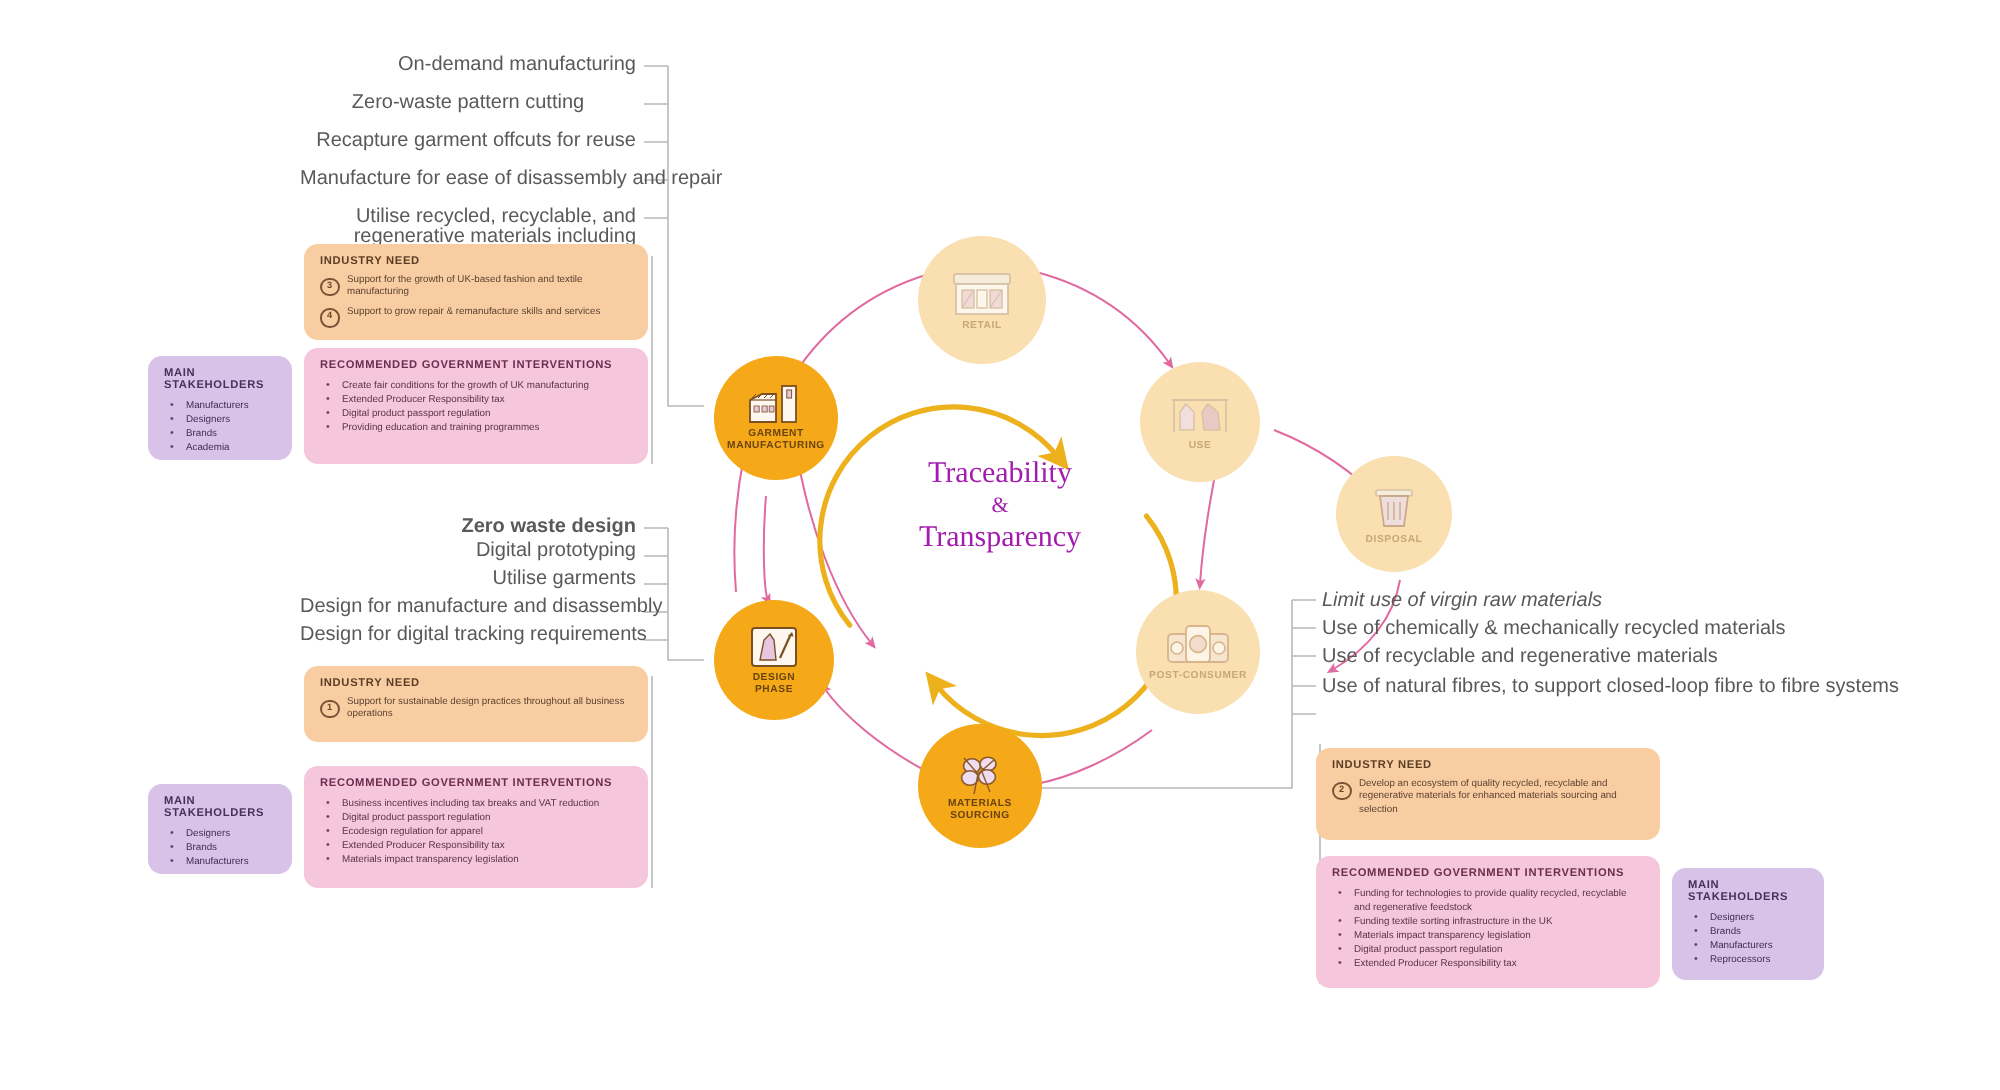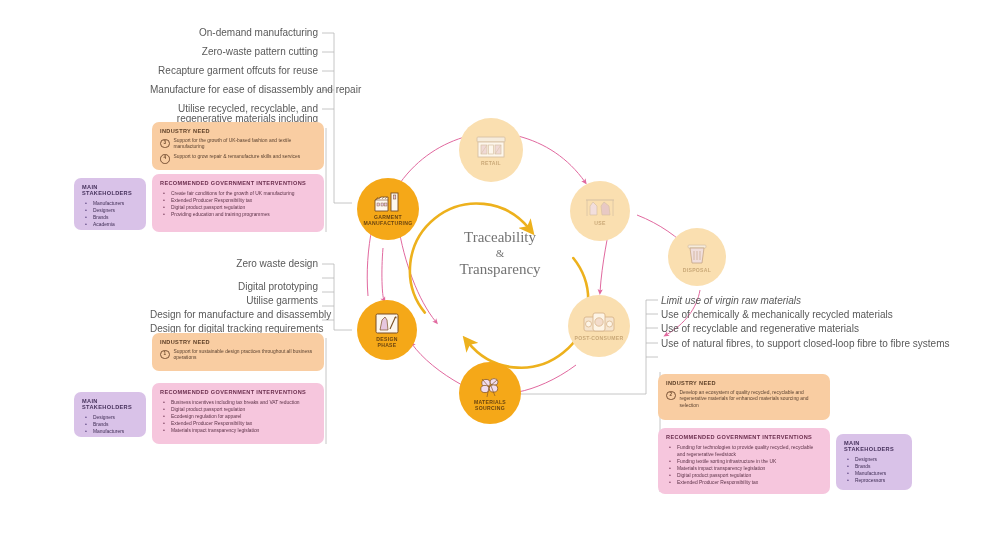--- a/index.html
+++ b/index.html
@@ -62,21 +62,21 @@
   }
   .node.solid{background:#f5a818;}
   .node.solid .nlabel{color:#6a4410;}
   .node.pale{background:#fadfb0;}
   .node.pale .nlabel{color:#c9a877;}
   .node .ico{display:block;}
 
   
   #center-text{
     position:absolute;left:420px;top:228px;width:160px;text-align:center;
-    font-family:"Liberation Serif", serif;color:#737373;
+    font-family:"Liberation Serif", serif;color:#a21caf;
     font-size:15px;line-height:19px;
   }
   #center-text .amp{font-size:11px;display:block;line-height:13px;}
 </style>
 </head>
 <body>
 
 <div id="stage">
 
   <svg class="layer" viewBox="0 0 1000 545">
@@ -209,21 +209,21 @@
   </div>
 
   <div id="center-text">
     <span>Traceability</span>
     <span class="amp">&amp;</span>
     <span>Transparency</span>
   </div>
 
   <div class="leaf-list right-align" style="left:150px;top:28px;width:168px;">
     <div class="leaf" style="margin-bottom:9.5px;">On-demand manufacturing</div>
-    <div class="leaf" style="margin-bottom:9.5px;">Zero-waste pattern cutting</div>
+    <div class="leaf" style="margin-bottom:9.5px;text-align:center;">Zero-waste pattern cutting</div>
     <div class="leaf" style="margin-bottom:9.5px;">Recapture garment offcuts for reuse</div>
     <div class="leaf" style="margin-bottom:9.5px;">Manufacture for ease of disassembly and repair</div>
     <div class="leaf two">Utilise recycled, recyclable, and regenerative materials including textile waste materials</div>
   </div>
 
   <div class="card need" style="left:152px;top:122px;width:172px;height:48px;">
     <div class="card-title">INDUSTRY NEED</div>
     <div class="need-row">
       <div class="need-num">3</div>
       <div class="need-txt">Support for the growth of UK-based fashion and textile manufacturing</div>
@@ -248,21 +248,21 @@
     <div class="card-title">MAIN STAKEHOLDERS</div>
     <ul class="bullets">
       <li>Manufacturers</li>
       <li>Designers</li>
       <li>Brands</li>
       <li>Academia</li>
     </ul>
   </div>
 
   <div class="leaf-list right-align" style="left:150px;top:259px;width:168px;">
-    <div class="leaf" style="margin-bottom:13px;">Zero waste design</div>
+    <div class="leaf" style="margin-bottom:2px;font-weight:bold;">Zero waste design</div>
     <div class="leaf" style="margin-bottom:4.6px;">Digital prototyping</div>
     <div class="leaf" style="margin-bottom:4.6px;">Utilise garments</div>
     <div class="leaf" style="margin-bottom:4.6px;">Design for manufacture and disassembly</div>
     <div class="leaf">Design for digital tracking requirements</div>
   </div>
 
   <div class="card need" style="left:152px;top:333px;width:172px;height:38px;">
     <div class="card-title">INDUSTRY NEED</div>
     <div class="need-row">
       <div class="need-num">1</div>

